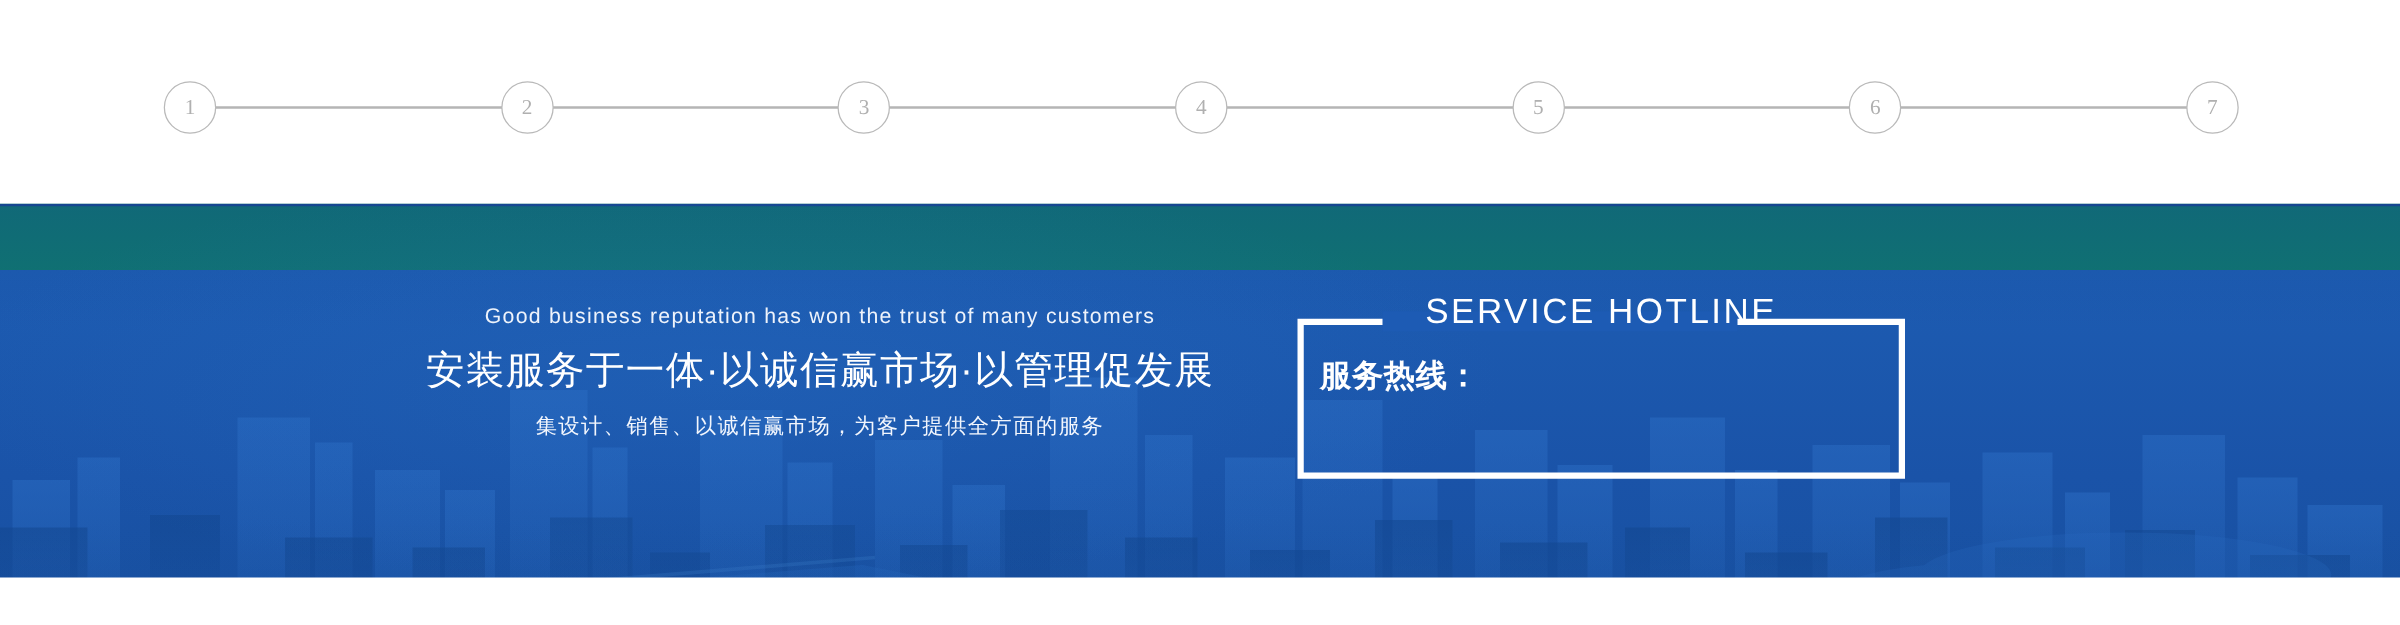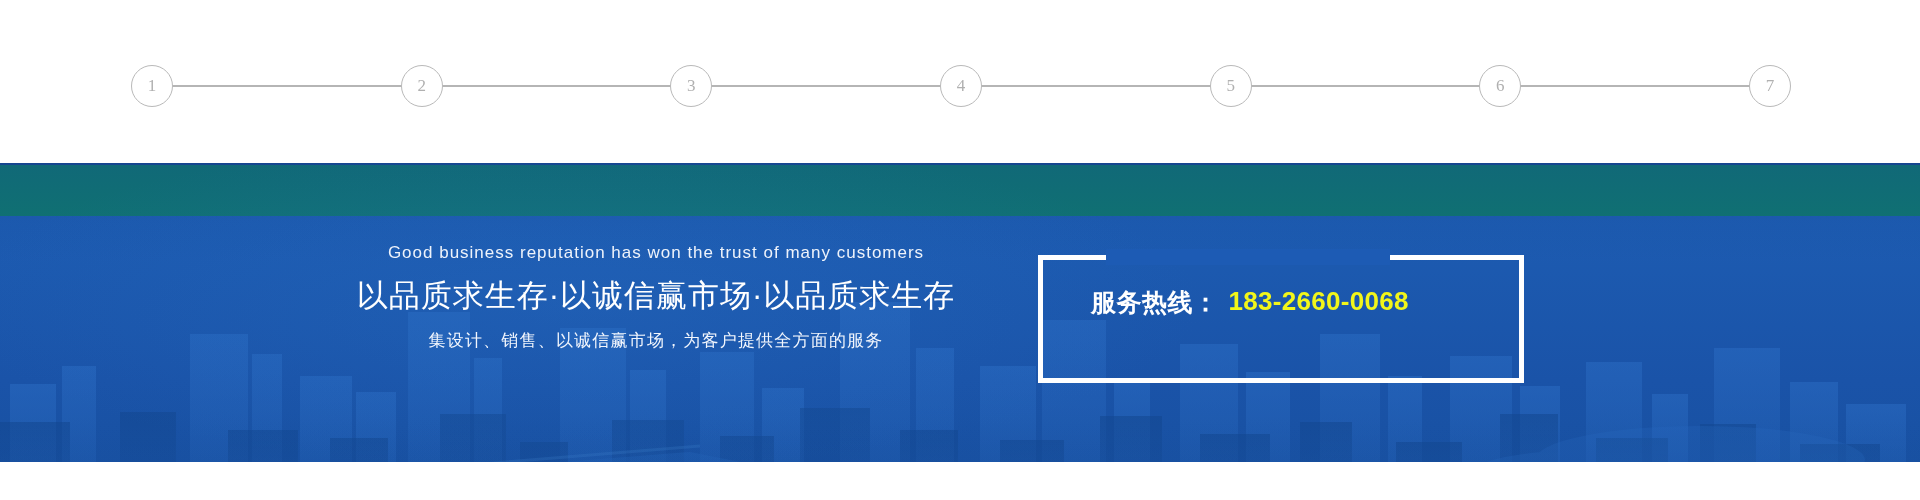--- a/index.html
+++ b/index.html
@@ -192,25 +192,24 @@
     position: absolute;
     left: 0;
     right: 0;
     top: 30px;
     padding: 0 18px;
     box-sizing: border-box;
   }
 
   .hotline-row {
     display: flex;
-    align-items: center;
+    align-items: flex-start;
     justify-content: flex-start;
     white-space: nowrap;
     line-height: 1.28;
-    margin-left: 35px;
   }
 
   .hotline-label {
     font-size: 25px;
     font-weight: bold;
     color: #ffffff;
     letter-spacing: 0.5px;
     margin-right: 10px;
   }
 
@@ -342,32 +341,32 @@
         <path d="M -20 292 C 240 268 450 250 700 230" fill="none" stroke="#4b8bd8" stroke-opacity="0.22" stroke-width="3"></path>
 
         <rect x="0" y="262" width="1920" height="37" fill="#1a55ab" opacity="0.35"></rect>
       </svg>
     </div>
 
     <div class="banner-sheen"></div>
 
     <div class="slogan">
       <p class="slogan-en">Good business  reputation has  won  the  trust  of  many  customers</p>
-      <p class="slogan-main">以品质求生存·以诚信赢市场·以品质求生存</p>
+      <p class="slogan-main">安装服务于一体·以诚信赢市场·以管理促发展</p>
       <p class="slogan-sub">集设计、销售、以诚信赢市场，为客户提供全方面的服务</p>
     </div>
 
     <div class="hotline">
       <div class="hotline-frame"></div>
       <div class="hotline-notch"></div>
+      <div class="hotline-title">SERVICE  HOTLINE</div>
 
       <div class="hotline-rows">
         <div class="hotline-row">
           <span class="hotline-label">服务热线：</span>
-          <span class="hotline-number">183-2660-0068</span>
         </div>
       </div>
     </div>
   </div>
 
   <div class="bottom-strip"></div>
 
 </div>
 
 </body></html>

